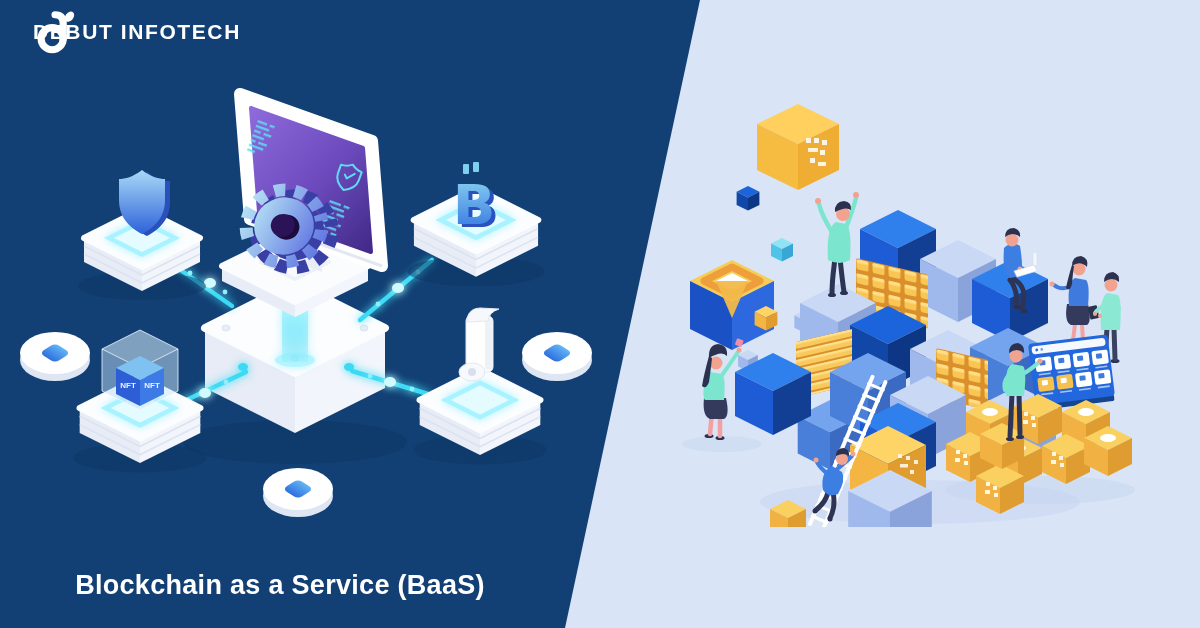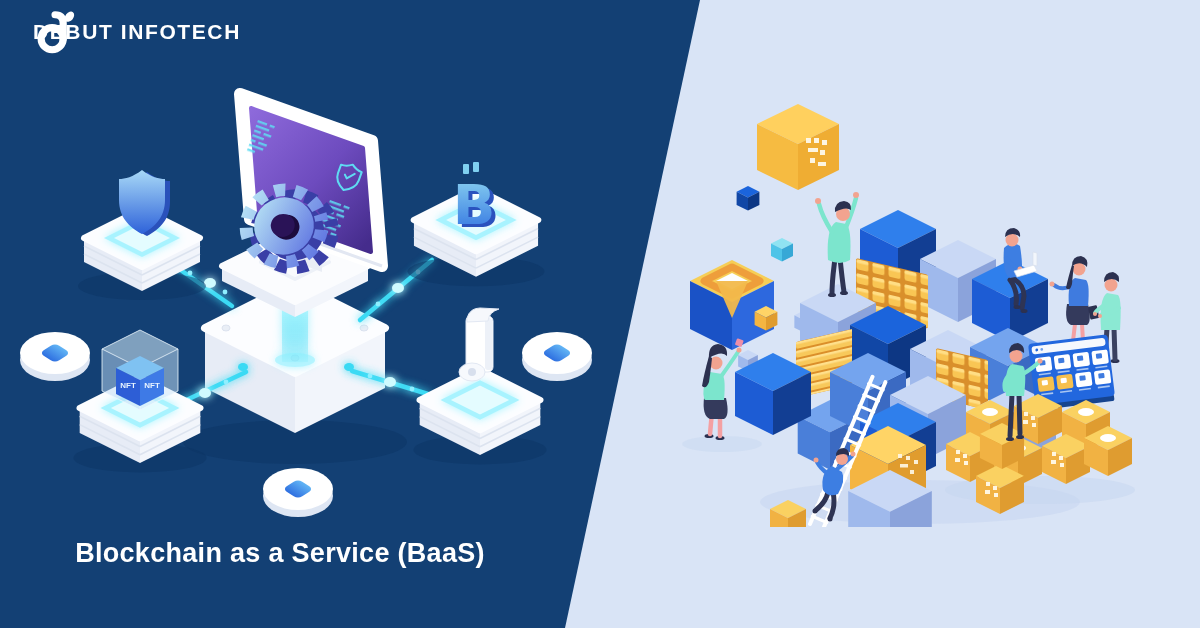--- a/index.html
+++ b/index.html
@@ -7,21 +7,21 @@
     position:relative;width:1200px;height:628px;overflow:hidden;
     background:#D9E4F6;font-family:"Liberation Sans",sans-serif;
   }
   .navy-panel{
     position:absolute;inset:0;background:#134074;
     clip-path:polygon(0 0,700px 0,565px 628px,0 628px);
   }
   .logo{position:absolute;left:33px;top:20px;display:flex;align-items:center;gap:11px;color:#fff;}
   .logo-text{font-weight:700;font-size:21px;letter-spacing:1.6px;white-space:nowrap;}
   .caption{position:absolute;font-weight:700;text-align:center;white-space:nowrap;}
-  .caption-left{left:0;width:560px;top:538px;font-size:27px;color:#FFFFFF;letter-spacing:.3px;}
+  .caption-left{left:0;width:560px;top:570px;font-size:27px;color:#FFFFFF;letter-spacing:.3px;}
   .caption-right{left:680px;width:452px;top:540px;font-size:28px;color:#141417;letter-spacing:.2px;}
   svg{position:absolute;display:block;}
   .svg-left{left:0;top:76px;}
   .svg-right{left:660px;top:82px;}
 </style>
 </head>
 <body>
 
 <div class="canvas">
 

